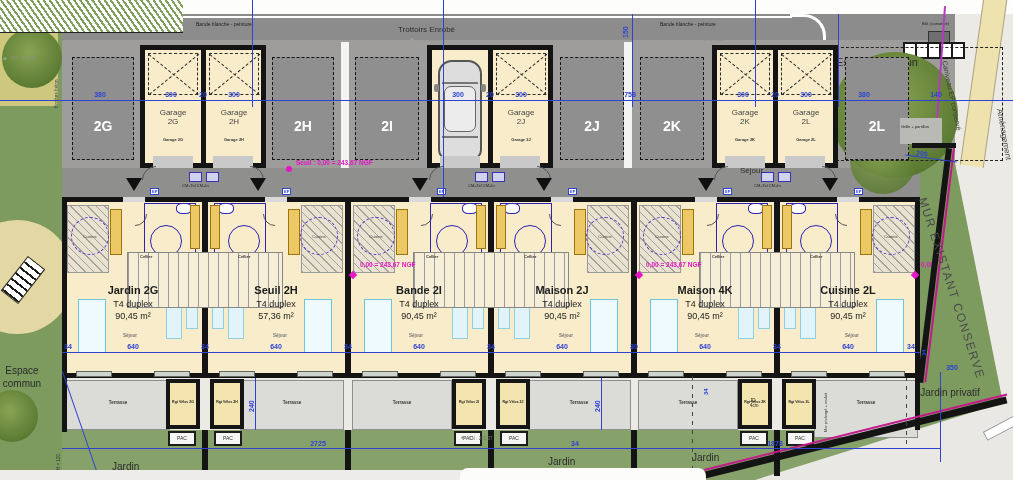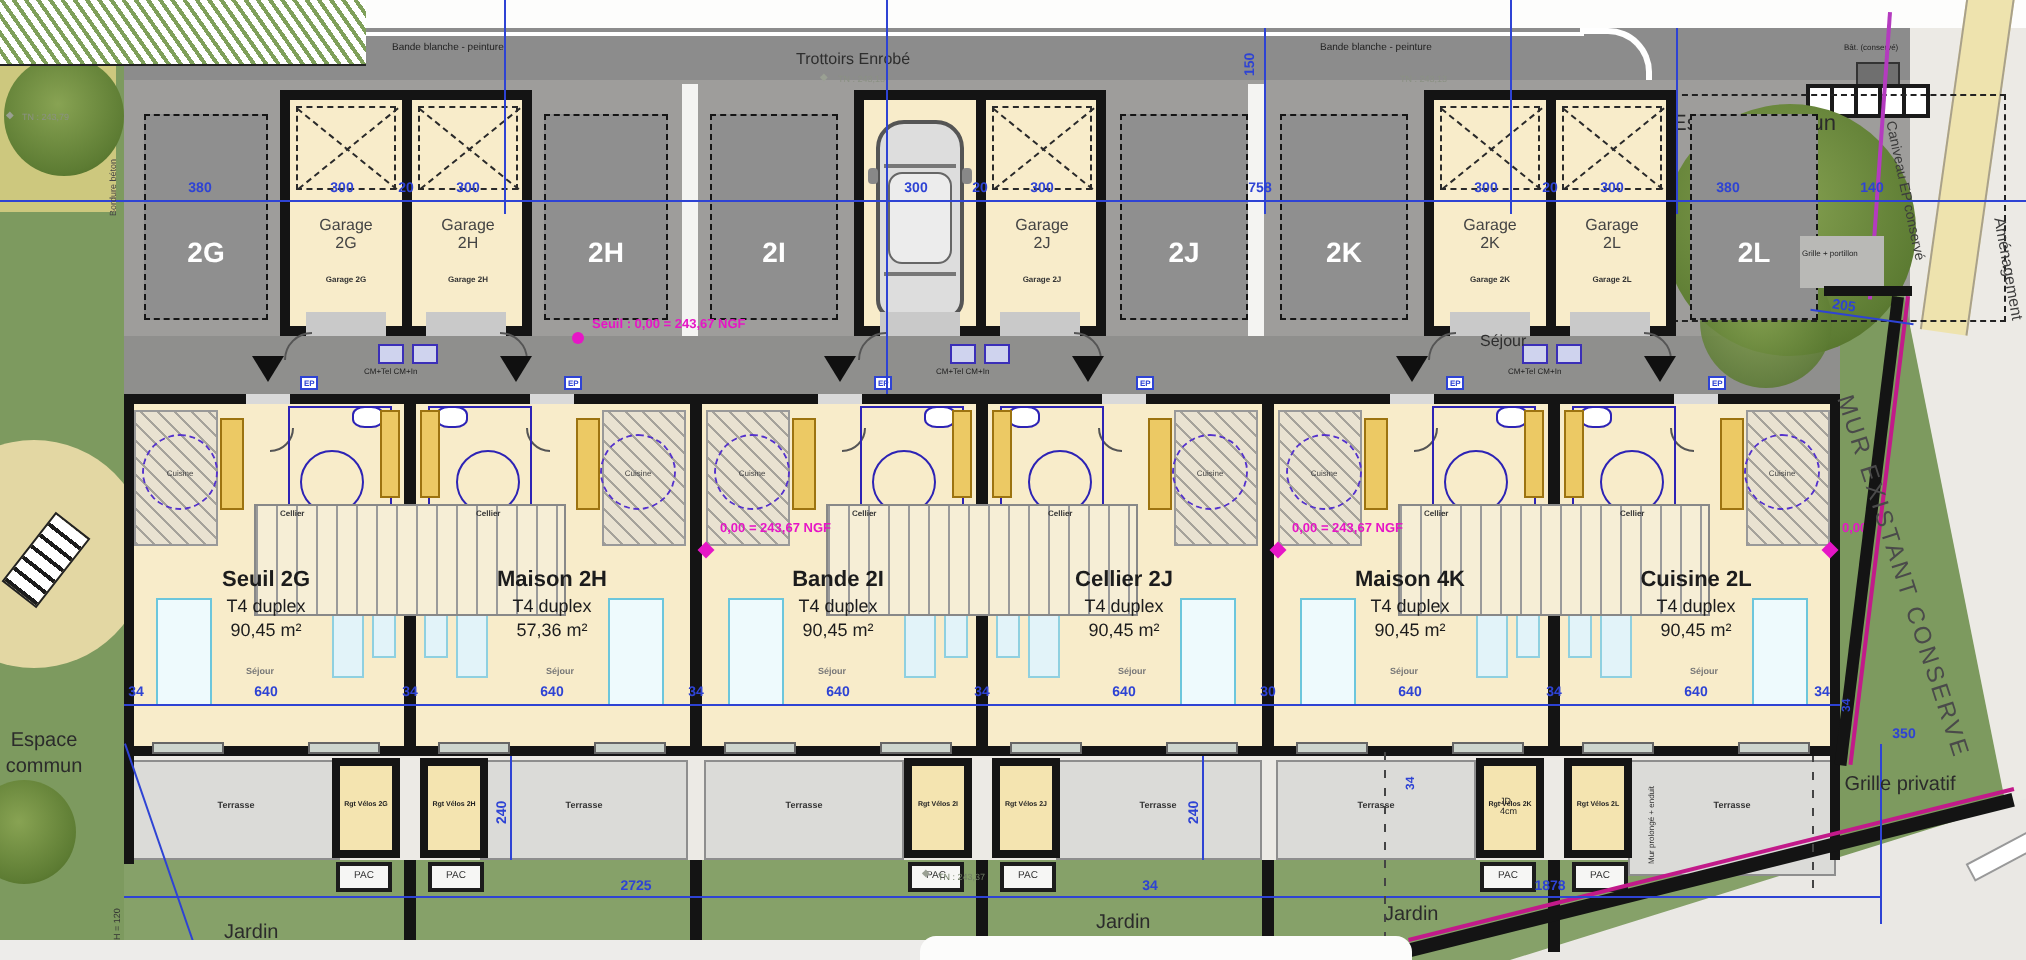--- a/index.html
+++ b/index.html
@@ -313,24 +313,24 @@
       <div class="a room circ" style="left:108px;top:28px;width:32px;height:32px"></div>
     <div class="a room" style="left:56px;top:6px;width:16px;height:11px;background:#fff;border-radius:40%"></div>
     <div class="a room" style="left:98px;top:6px;width:16px;height:11px;background:#fff;border-radius:40%"></div>
     <div class="a och" style="left:70px;top:8px;width:10px;height:44px"></div>
       <div class="a och" style="left:90px;top:8px;width:10px;height:44px"></div>
     <div class="a stairs" style="left:7px;top:55px;width:156px;height:56px"></div>
     <div class="tx" style="left:20px;top:58px;font-size:4px;font-weight:bold;color:#333">Cellier</div>
     <div class="tx" style="left:118px;top:58px;font-size:4px;font-weight:bold;color:#333">Cellier</div>
   </div>
 
-  <div class="tx c cx" style="left:133px;top:284px;font-size:11px;color:#1c1c1c"><b>Seuil 2G</b><br><span style="font-size:9px">T4 duplex</span><br><span style="font-size:9px">90,45 m²</span></div>
-  <div class="tx c cx" style="left:276px;top:284px;font-size:11px;color:#1c1c1c"><b>Maison 2H</b><br><span style="font-size:9px">T4 duplex</span><br><span style="font-size:9px">57,36 m²</span></div>
+  <div class="tx c cx" style="left:133px;top:284px;font-size:11px;color:#1c1c1c"><b>Jardin 2G</b><br><span style="font-size:9px">T4 duplex</span><br><span style="font-size:9px">90,45 m²</span></div>
+  <div class="tx c cx" style="left:276px;top:284px;font-size:11px;color:#1c1c1c"><b>Seuil 2H</b><br><span style="font-size:9px">T4 duplex</span><br><span style="font-size:9px">57,36 m²</span></div>
   <div class="tx c cx" style="left:419px;top:284px;font-size:11px;color:#1c1c1c"><b>Bande 2I</b><br><span style="font-size:9px">T4 duplex</span><br><span style="font-size:9px">90,45 m²</span></div>
-  <div class="tx c cx" style="left:562px;top:284px;font-size:11px;color:#1c1c1c"><b>Cellier 2J</b><br><span style="font-size:9px">T4 duplex</span><br><span style="font-size:9px">90,45 m²</span></div>
+  <div class="tx c cx" style="left:562px;top:284px;font-size:11px;color:#1c1c1c"><b>Maison 2J</b><br><span style="font-size:9px">T4 duplex</span><br><span style="font-size:9px">90,45 m²</span></div>
   <div class="tx c cx" style="left:705px;top:284px;font-size:11px;color:#1c1c1c"><b>Maison 4K</b><br><span style="font-size:9px">T4 duplex</span><br><span style="font-size:9px">90,45 m²</span></div>
   <div class="tx c cx" style="left:848px;top:284px;font-size:11px;color:#1c1c1c"><b>Cuisine 2L</b><br><span style="font-size:9px">T4 duplex</span><br><span style="font-size:9px">90,45 m²</span></div>
 
   <div class="a circ" style="left:286px;top:166px;width:6px;height:6px;background:#e616c6"></div>
   <div class="tx m" style="left:296px;top:159px;font-size:6.5px">Seuil : 0,00 = 243,67 NGF</div>
   <div class="a" style="left:350px;top:272px;width:6px;height:6px;background:#e616c6;transform:rotate(45deg)"></div>
   <div class="tx m" style="left:360px;top:261px;font-size:6.5px">0,00 = 243,67 NGF</div>
   <div class="a" style="left:636px;top:272px;width:6px;height:6px;background:#e616c6;transform:rotate(45deg)"></div>
   <div class="tx m" style="left:646px;top:261px;font-size:6.5px">0,00 = 243,67 NGF</div>
   <div class="a" style="left:912px;top:272px;width:6px;height:6px;background:#e616c6;transform:rotate(45deg)"></div>
@@ -440,21 +440,21 @@
   <div class="tx b cx" style="left:775px;top:440px;font-size:7px">1878</div>
   <div class="a vb" style="left:940px;top:372px;height:90px"></div>
   <div class="tx b cx" style="left:952px;top:364px;font-size:7px">350</div>
   <div class="tx b" style="left:921px;top:356px;font-size:6px;transform:rotate(-90deg);transform-origin:left top">34</div>
   <div class="tx b" style="left:916px;top:150px;font-size:7px;transform:rotate(8deg)">205</div>
   <div class="a hb" style="left:905px;top:158px;width:52px;transform:rotate(8deg)"></div>
 
   <div class="tx" style="left:112px;top:461px;font-size:10px;color:#2b2b2b">Jardin</div>
   <div class="tx" style="left:548px;top:456px;font-size:10px;color:#2b2b2b">Jardin</div>
   <div class="tx" style="left:692px;top:452px;font-size:10px;color:#2b2b2b">Jardin</div>
-  <div class="tx c" style="left:918px;top:386px;width:64px;font-size:10px;color:#2b2b2b;white-space:normal;line-height:13px">Grille privatif</div>
+  <div class="tx c" style="left:918px;top:386px;width:64px;font-size:10px;color:#2b2b2b;white-space:normal;line-height:13px">Jardin privatif</div>
   <div class="tx c" style="left:-14px;top:364px;width:72px;font-size:10px;color:#2b2b2b;white-space:normal;line-height:13px">Espace commun</div>
 
   <div class="a dd" style="left:692px;top:374px;width:1px;height:96px"></div>
   <div class="a dd" style="left:906px;top:378px;width:1px;height:66px"></div>
 
   <div class="tx marker" style="left:3px;top:56px">◆</div>
   <div class="tx g" style="left:11px;top:56px;font-size:4.5px">TN : 243,79</div>
   <div class="tx marker" style="left:461px;top:435px">◆</div>
   <div class="tx" style="left:469px;top:436px;font-size:4.5px;color:#6f7d64">TN : 243,37</div>
   <div class="tx" style="left:54px;top:108px;font-size:4.5px;color:#444;transform:rotate(-90deg);transform-origin:left top">Bordure béton</div>

